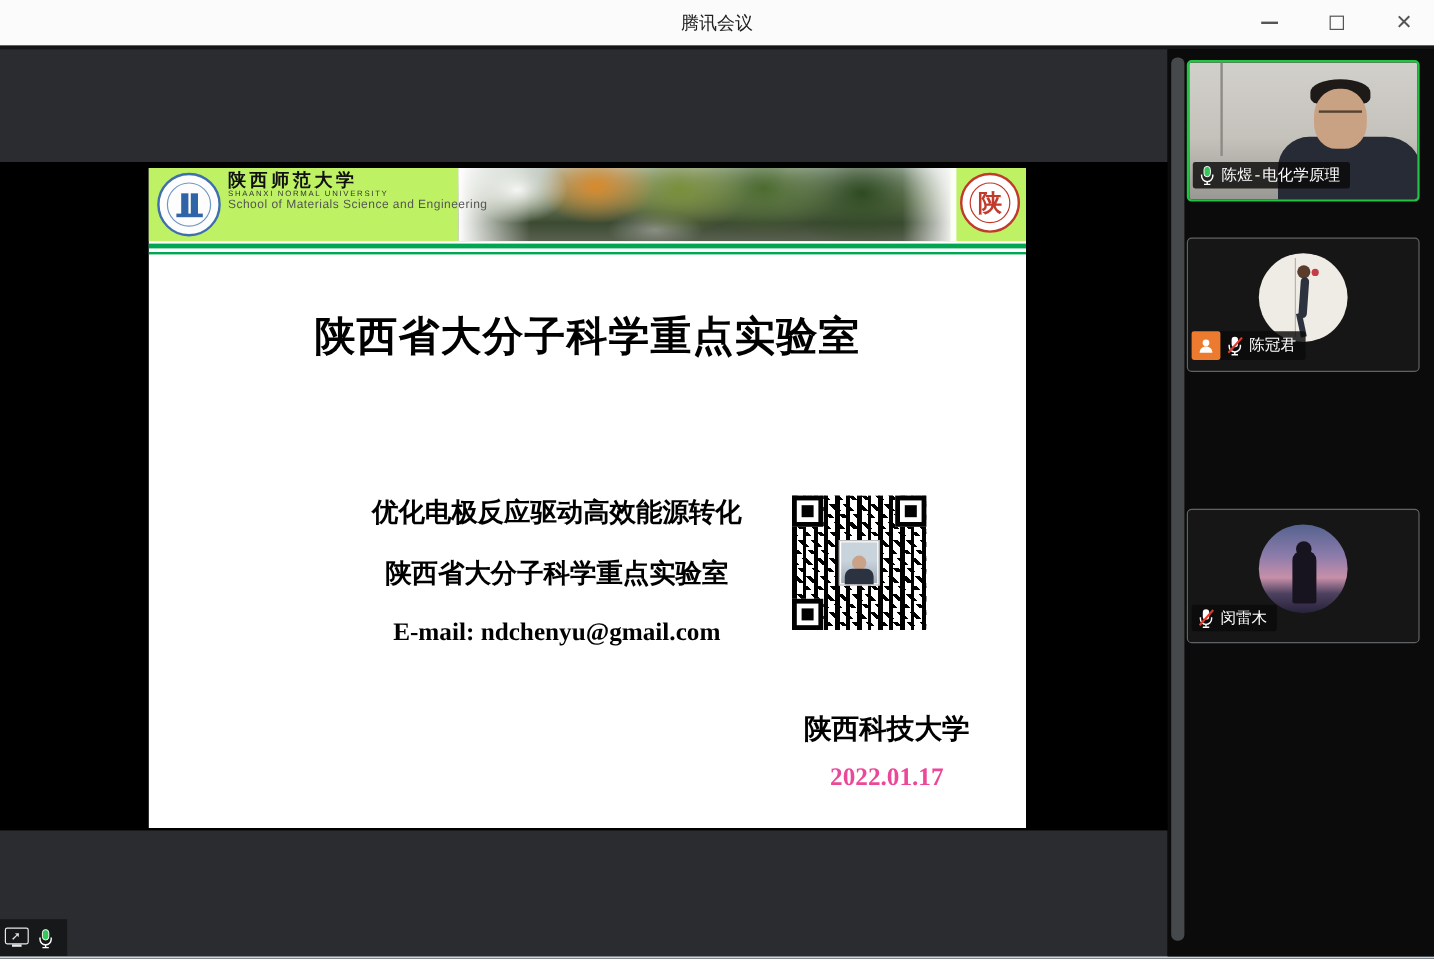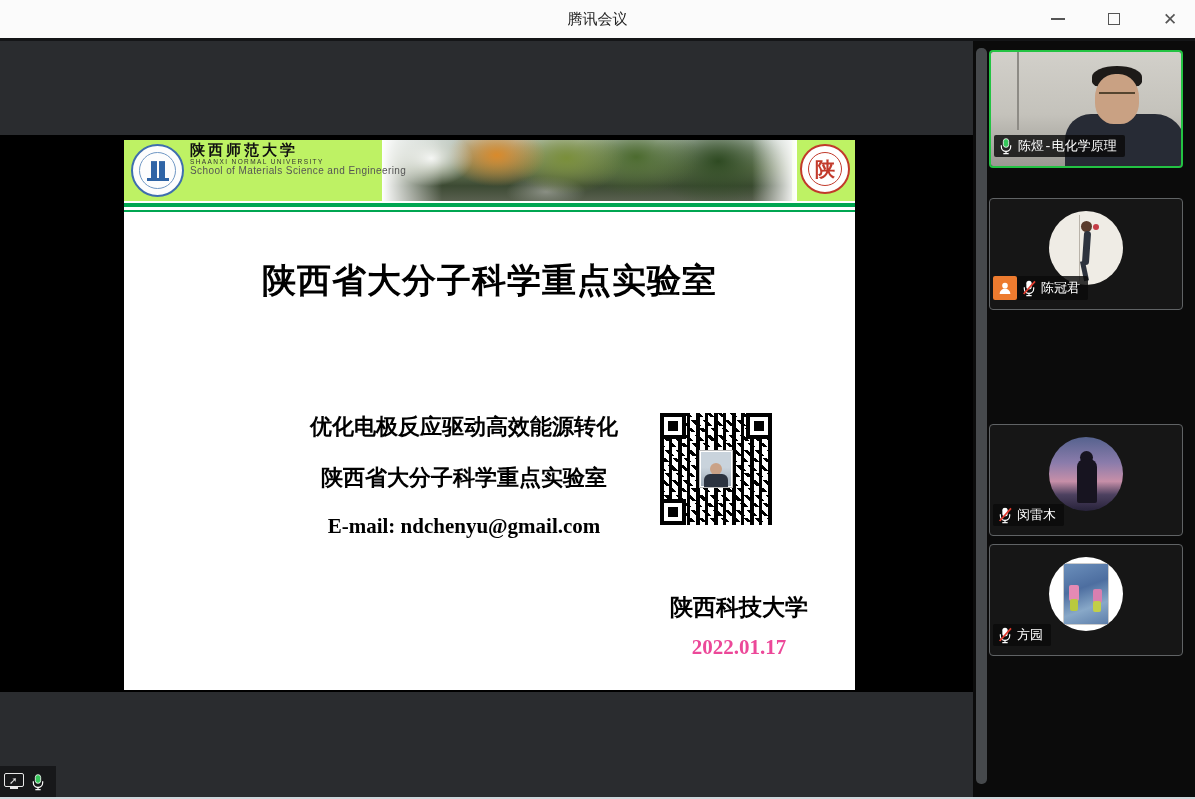--- a/index.html
+++ b/index.html
@@ -328,33 +328,14 @@
         <rect x="8" y="2" width="8" height="13" rx="4" fill="#fff"></rect>
         <path d="M5 12v2a7 7 0 0 0 14 0v-2" fill="none" stroke="#fff" stroke-width="1.8"></path>
         <line x1="12" y1="21" x2="12" y2="24" stroke="#fff" stroke-width="1.8"></line>
         <line x1="8" y1="24.5" x2="16" y2="24.5" stroke="#fff" stroke-width="1.8"></line>
         <line x1="4" y1="22" x2="21" y2="3" stroke="#e23b2e" stroke-width="2.6"></line>
       </svg>
       <span class="nm">闵雷木</span>
     </div>
   </div>
 
-  <div class="thumb" style="top:503px;">
-    <div class="avatar av-paint">
-      <div class="canvas"></div>
-        <div class="p1"></div>
-        <div class="p2"></div>
-        <div class="g1"></div>
-        <div class="g2"></div>
-    </div>
-    <div class="name-chip">
-      <svg class="mic" viewBox="0 0 24 26">
-        <rect x="8" y="2" width="8" height="13" rx="4" fill="#fff"></rect>
-        <path d="M5 12v2a7 7 0 0 0 14 0v-2" fill="none" stroke="#fff" stroke-width="1.8"></path>
-        <line x1="12" y1="21" x2="12" y2="24" stroke="#fff" stroke-width="1.8"></line>
-        <line x1="8" y1="24.5" x2="16" y2="24.5" stroke="#fff" stroke-width="1.8"></line>
-        <line x1="4" y1="22" x2="21" y2="3" stroke="#e23b2e" stroke-width="2.6"></line>
-      </svg>
-      <span class="nm">方园</span>
-    </div>
-  </div>
 
 </div>
 
 </body></html>

